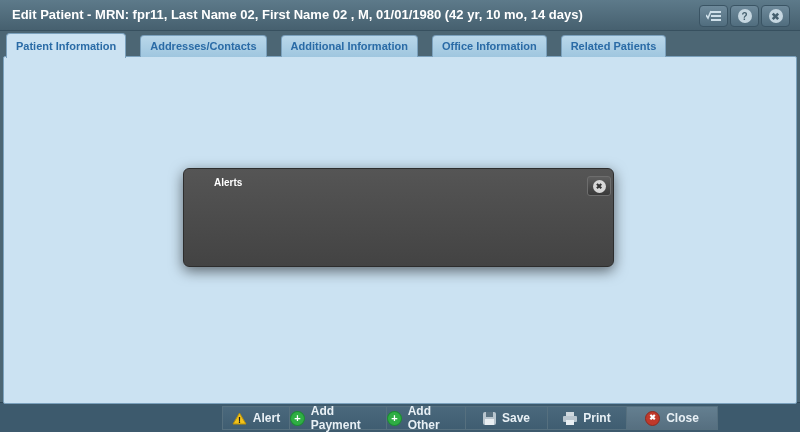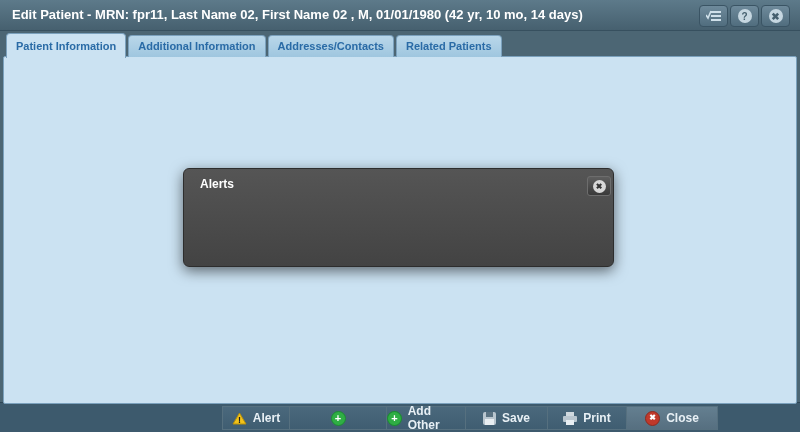--- a/index.html
+++ b/index.html
@@ -13,21 +13,21 @@
     background:linear-gradient(#5d7a8a,#46606f);border-bottom:1px solid #37505f;}
   .title-text{left:12px;top:0;height:30px;line-height:30px;color:#fff;
     font-size:13px;font-weight:bold;white-space:nowrap;}
   .tb-btn{top:5px;width:27px;height:20px;border-radius:4px;
     background:linear-gradient(#6e8a9b,#506d7e);border:1px solid #3a piece;}
   .tb-btn{border:1px solid #3a5464;display:flex;align-items:center;justify-content:center;cursor:pointer;}
   .tb-circle{width:14px;height:14px;border-radius:50%;background:#c6d7e1;
     color:#46606f;font-size:10px;font-weight:bold;display:flex;align-items:center;justify-content:center;}
 
   
-  .tabstrip{left:6px;top:32px;width:790px;height:25px;display:flex;align-items:flex-end;gap:2px;z-index:3;}
+  .tabstrip{left:6px;top:32px;width:790px;height:25px;display:flex;align-items:flex-end;gap:14px;z-index:3;}
   .tab{height:21px;line-height:21px;padding:0 9px;font-size:11px;font-weight:bold;color:#2a6ba6;
     background:linear-gradient(#b9d7ea,#9fc6df);border:1px solid #7ba1bd;border-bottom:none;
     border-radius:4px 4px 0 0;white-space:nowrap;cursor:pointer;}
   .tab.active{height:24px;line-height:24px;background:#cbe2f2;margin-bottom:-1px;z-index:4;}
 
   
   .panel{left:3px;top:56px;width:792px;height:346px;background:#cbe2f2;
     border:1px solid #7ba1bd;border-radius:2px;z-index:1;}
   .secbar{background:#aed1e8;color:#15598f;font-size:11.5px;font-weight:bold;
     height:17px;line-height:17px;padding-left:8px;border-radius:2px;}
@@ -62,21 +62,21 @@
     color:#e8f0f5;font-size:12px;font-weight:bold;cursor:pointer;box-sizing:border-box;}
   .toolbtn.light{background:linear-gradient(#647f90,#566f80);}
   .plus{width:13px;height:13px;border-radius:50%;background:#2fae44;border:1px solid #1d8b33;
     color:#fff;font-size:11px;font-weight:bold;display:flex;align-items:center;justify-content:center;line-height:1;}
   .redx{width:13px;height:13px;border-radius:50%;background:#c0392b;border:1px solid #8e2a1f;
     color:#fff;font-size:8px;font-weight:bold;display:flex;align-items:center;justify-content:center;line-height:1;}
 
   
   .modal{left:183px;top:168px;width:429px;height:97px;background:linear-gradient(#555,#434343);
     border:1px solid #2d2d2d;border-radius:6px;box-shadow:0 4px 14px rgba(0,0,0,.55);z-index:10;}
-  .modal-title{left:16px;top:8px;color:#fff;font-size:12px;font-weight:bold;}
+  .modal-title{left:30px;top:8px;color:#fff;font-size:10px;font-weight:bold;}
   .modal-close{left:403px;top:7px;width:22px;height:18px;border-radius:3px;
     background:linear-gradient(#5e5e5e,#3a3a3a);border:1px solid #6d6d6d;
     display:flex;align-items:center;justify-content:center;cursor:pointer;}
   .modal-close .tb-circle{width:13px;height:13px;background:#d8d8d8;color:#333;font-size:8px;}
   .modal-body{left:6px;top:29px;width:417px;height:34px;background:#fff;border-radius:3px;
     display:flex;align-items:center;justify-content:center;font-size:11.5px;color:#333;}
   .ok-btn{left:338px;top:70px;width:79px;height:20px;background:#3c3c3c;border:1px solid #dcdcdc;
     border-radius:3px;color:#ffffd0;font-size:12px;font-weight:bold;display:flex;align-items:center;
     justify-content:center;cursor:pointer;}
 
@@ -102,22 +102,23 @@
     <div class="abs tb-btn" style="right:41px;">
       <span class="tb-circle">?</span>
     </div>
     <div class="abs tb-btn" style="right:10px;">
       <span class="tb-circle">✖</span>
     </div>
   </div>
 
   <div class="abs tabstrip">
     <div class="tab active">Patient Information</div>
+    <div class="tab">Addresses/Contacts</div>
     <div class="tab">Additional Information</div>
-    <div class="tab">Addresses/Contacts</div>
+    <div class="tab">Office Information</div>
     <div class="tab">Related Patients</div>
 
   </div>
 
   <div class="abs panel"></div>
 
   <div class="abs secbar" style="left:10px;top:61px;width:779px;">Patient Details</div>
 
   <div class="abs flabel" style="left:12px;top:84px;"><span class="req">*</span><span>MRN:</span></div>
   <input class="abs tinput" style="left: 120px; top: 80px; width: 152px;" value="fpr11">
@@ -207,20 +208,21 @@
     <div class="btnrow">
       <div class="toolbtn" style="width:68px;">
         <svg width="15" height="13">
           <path d="M7.5 1 L14 12 H1 Z" fill="#f2c21a" stroke="#b8900a" stroke-width="1"></path>
           <text x="7.5" y="11" text-anchor="middle" font-size="9" font-weight="bold" fill="#222">!</text>
         </svg>
         <span>Alert</span>
       </div>
       <div class="toolbtn" style="width:98px;">
         <span class="plus">+</span>
+        <span>Add Payment</span>
       </div>
       <div class="toolbtn" style="width:80px;">
         <span class="plus">+</span>
         <span>Add Other</span>
       </div>
       <div class="toolbtn" style="width:83px;">
         <svg width="13" height="13">
           <rect x="0" y="0" width="13" height="13" rx="2" fill="#b9c6cf"></rect>
           <rect x="3" y="0" width="7" height="5" fill="#5a7282"></rect>
           <rect x="2" y="7" width="9" height="6" fill="#e8eef2"></rect>

